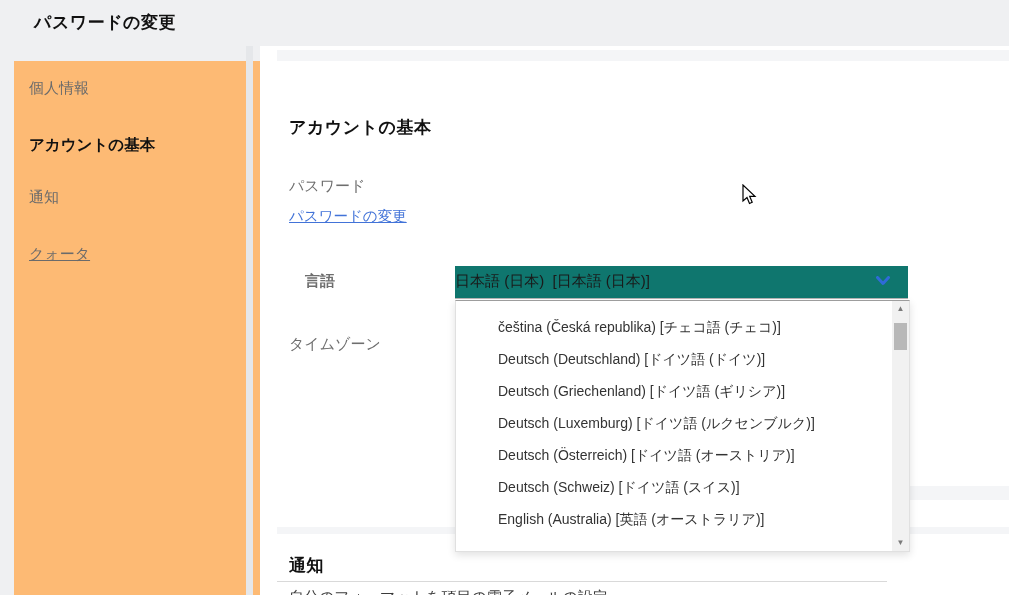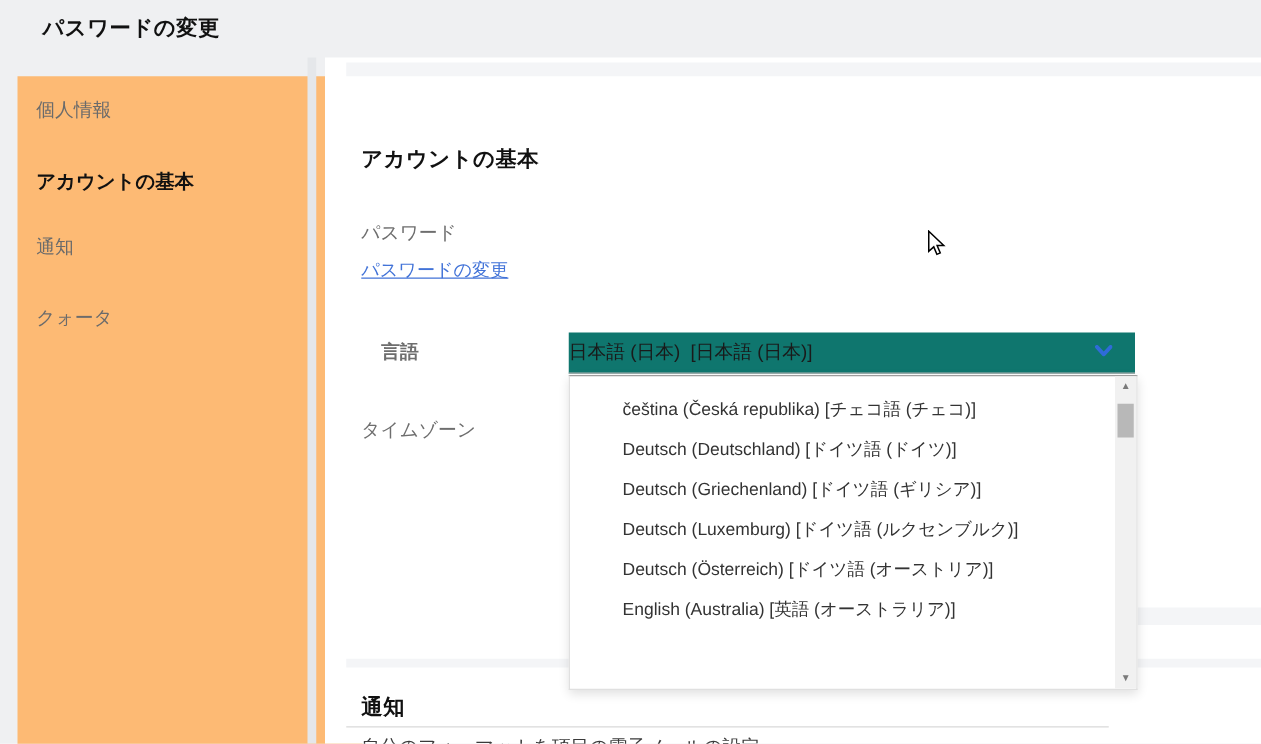--- a/index.html
+++ b/index.html
@@ -60,21 +60,21 @@
 </head>
 <body>
 
 <div class="abs app-header"></div>
 <div class="abs page-title">パスワードの変更</div>
 
 <div class="abs sidebar">
   <div class="abs side-item" style="top:18px;">個人情報</div>
   <div class="abs side-item active" style="top:74px;">アカウントの基本</div>
   <div class="abs side-item" style="top:127px;">通知</div>
-  <div class="abs side-item" style="top:184px;">クォータ</div>
+  <div class="abs side-item" style="top:184px;text-decoration:underline;">クォータ</div>
 </div>
 <div class="abs sidebar-strip"></div>
 
 <div class="abs main-panel"></div>
 <div class="abs band" style="left:277px; top:50px; width:732px; height:11px;"></div>
 <div class="abs band" style="left:277px; top:527px; width:732px; height:7px;"></div>
 <div class="abs band" style="left:910px; top:486px; width:99px; height:14px;"></div>
 
 <div class="abs section-title" style="left:289px; top:116px;">アカウントの基本</div>
 
@@ -91,20 +91,21 @@
   </svg>
 </div>
 
 <div class="abs dropdown">
   <div class="dd-list">
     <div class="dd-item">čeština (Česká republika) [チェコ語 (チェコ)]</div>
     <div class="dd-item">Deutsch (Deutschland) [ドイツ語 (ドイツ)]</div>
     <div class="dd-item">Deutsch (Griechenland) [ドイツ語 (ギリシア)]</div>
     <div class="dd-item">Deutsch (Luxemburg) [ドイツ語 (ルクセンブルク)]</div>
     <div class="dd-item">Deutsch (Österreich) [ドイツ語 (オーストリア)]</div>
+    <div class="dd-item">Deutsch (Schweiz) [ドイツ語 (スイス)]</div>
     <div class="dd-item">English (Australia) [英語 (オーストラリア)]</div>
   </div>
   <div class="dd-scrollbar">
     <div class="sb-btn sb-up">▲</div>
     <div class="sb-thumb"></div>
     <div class="sb-btn sb-down">▼</div>
   </div>
 </div>
 
 <div class="abs section-title" style="left:289px; top:554px;">通知</div>

